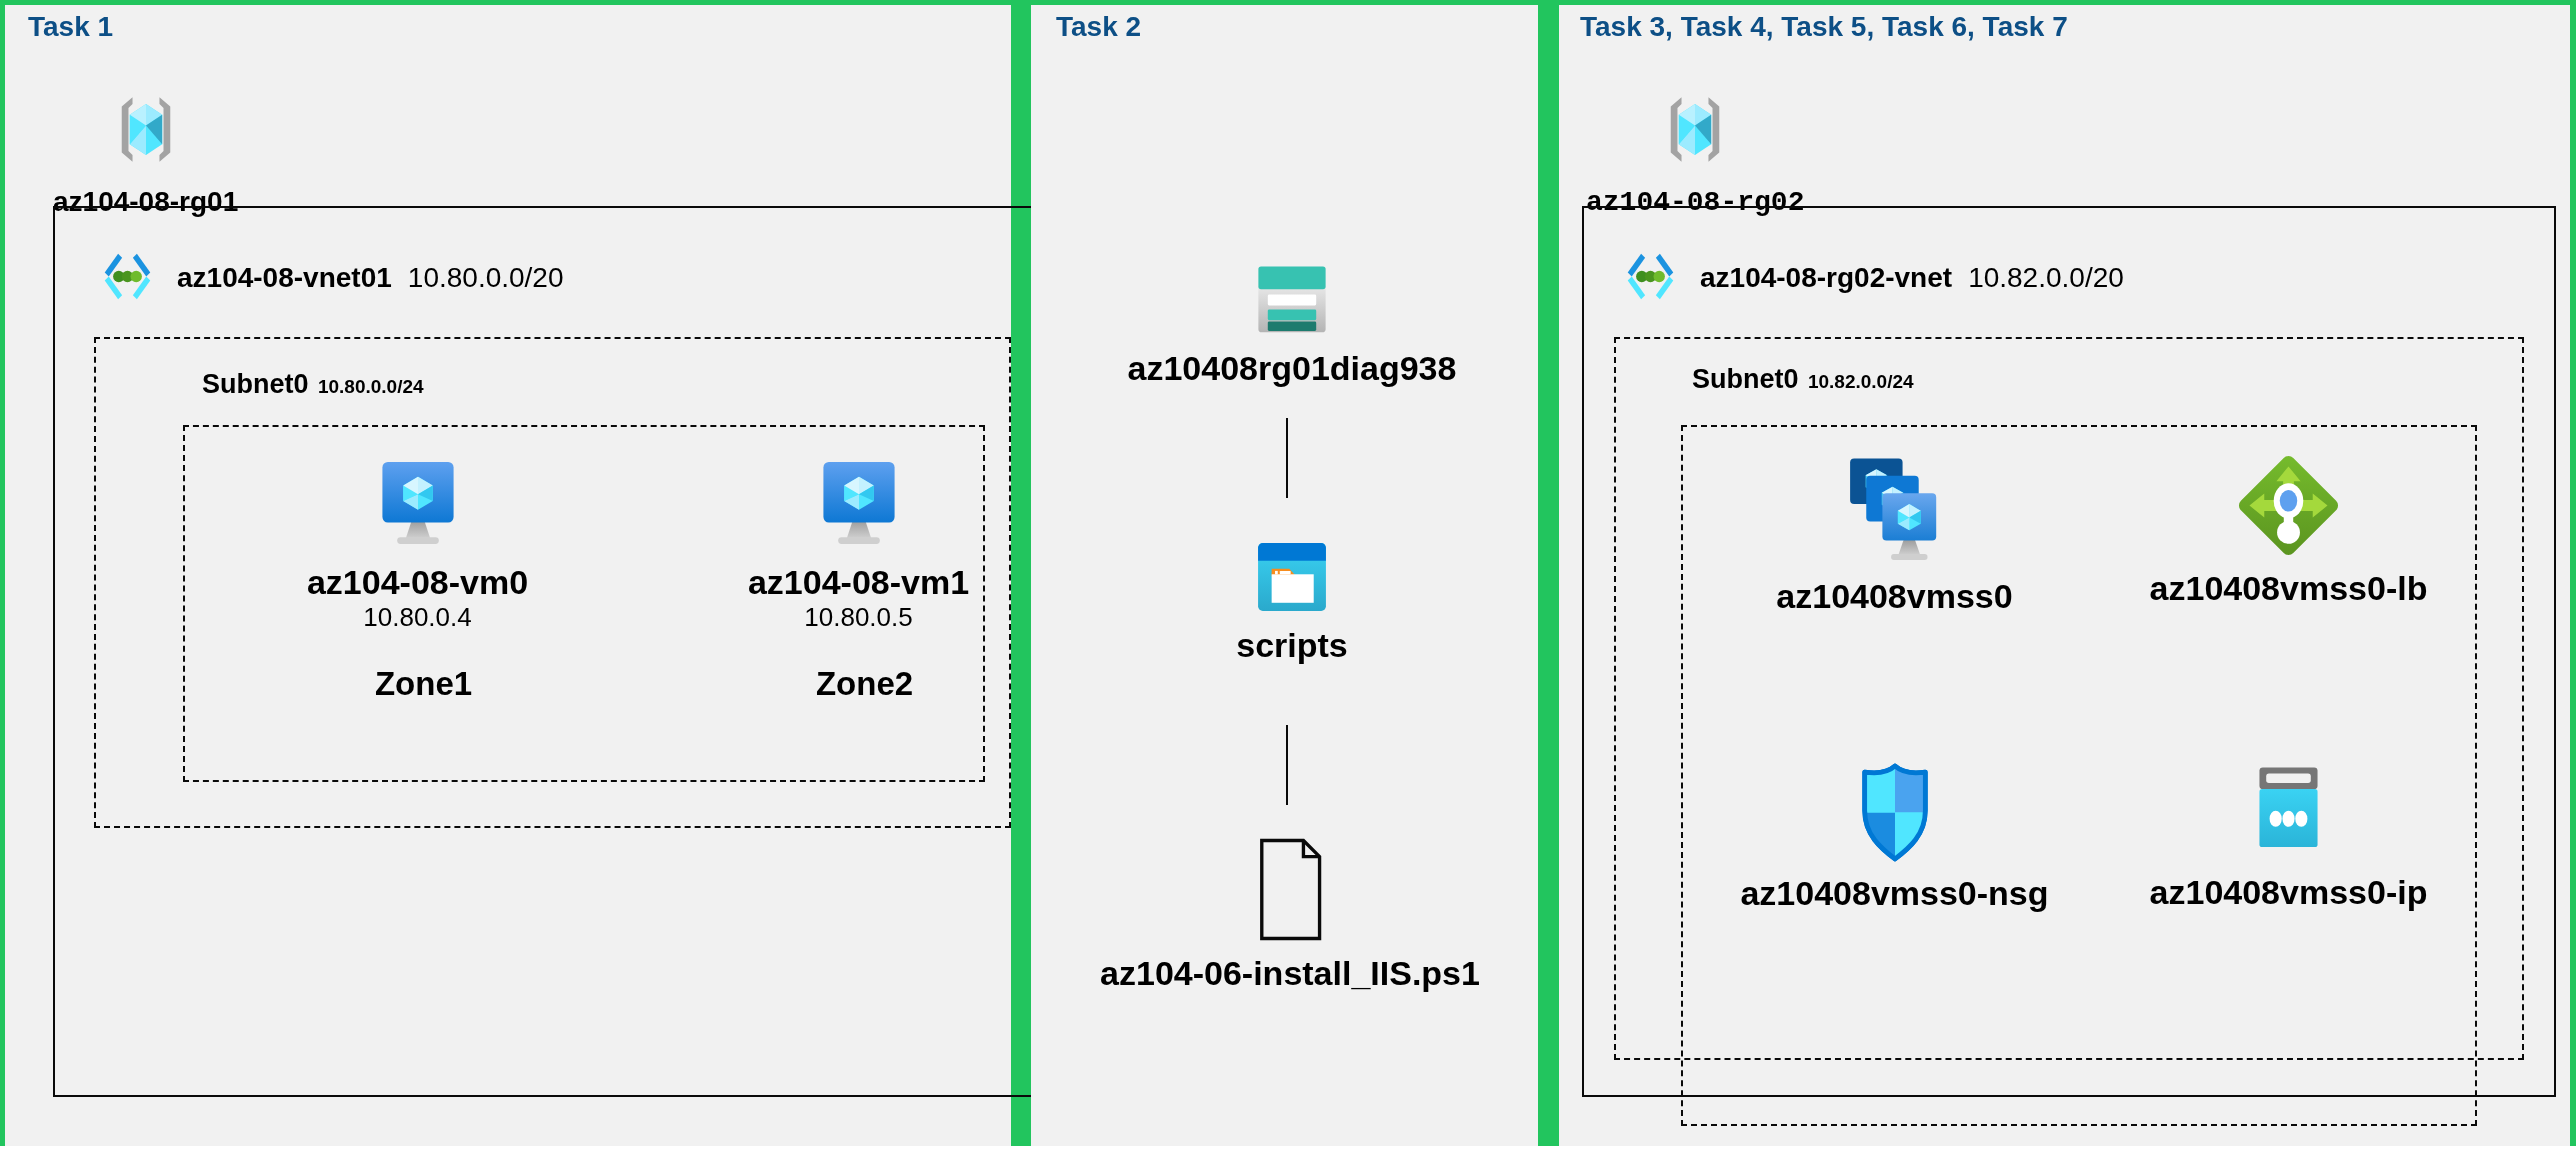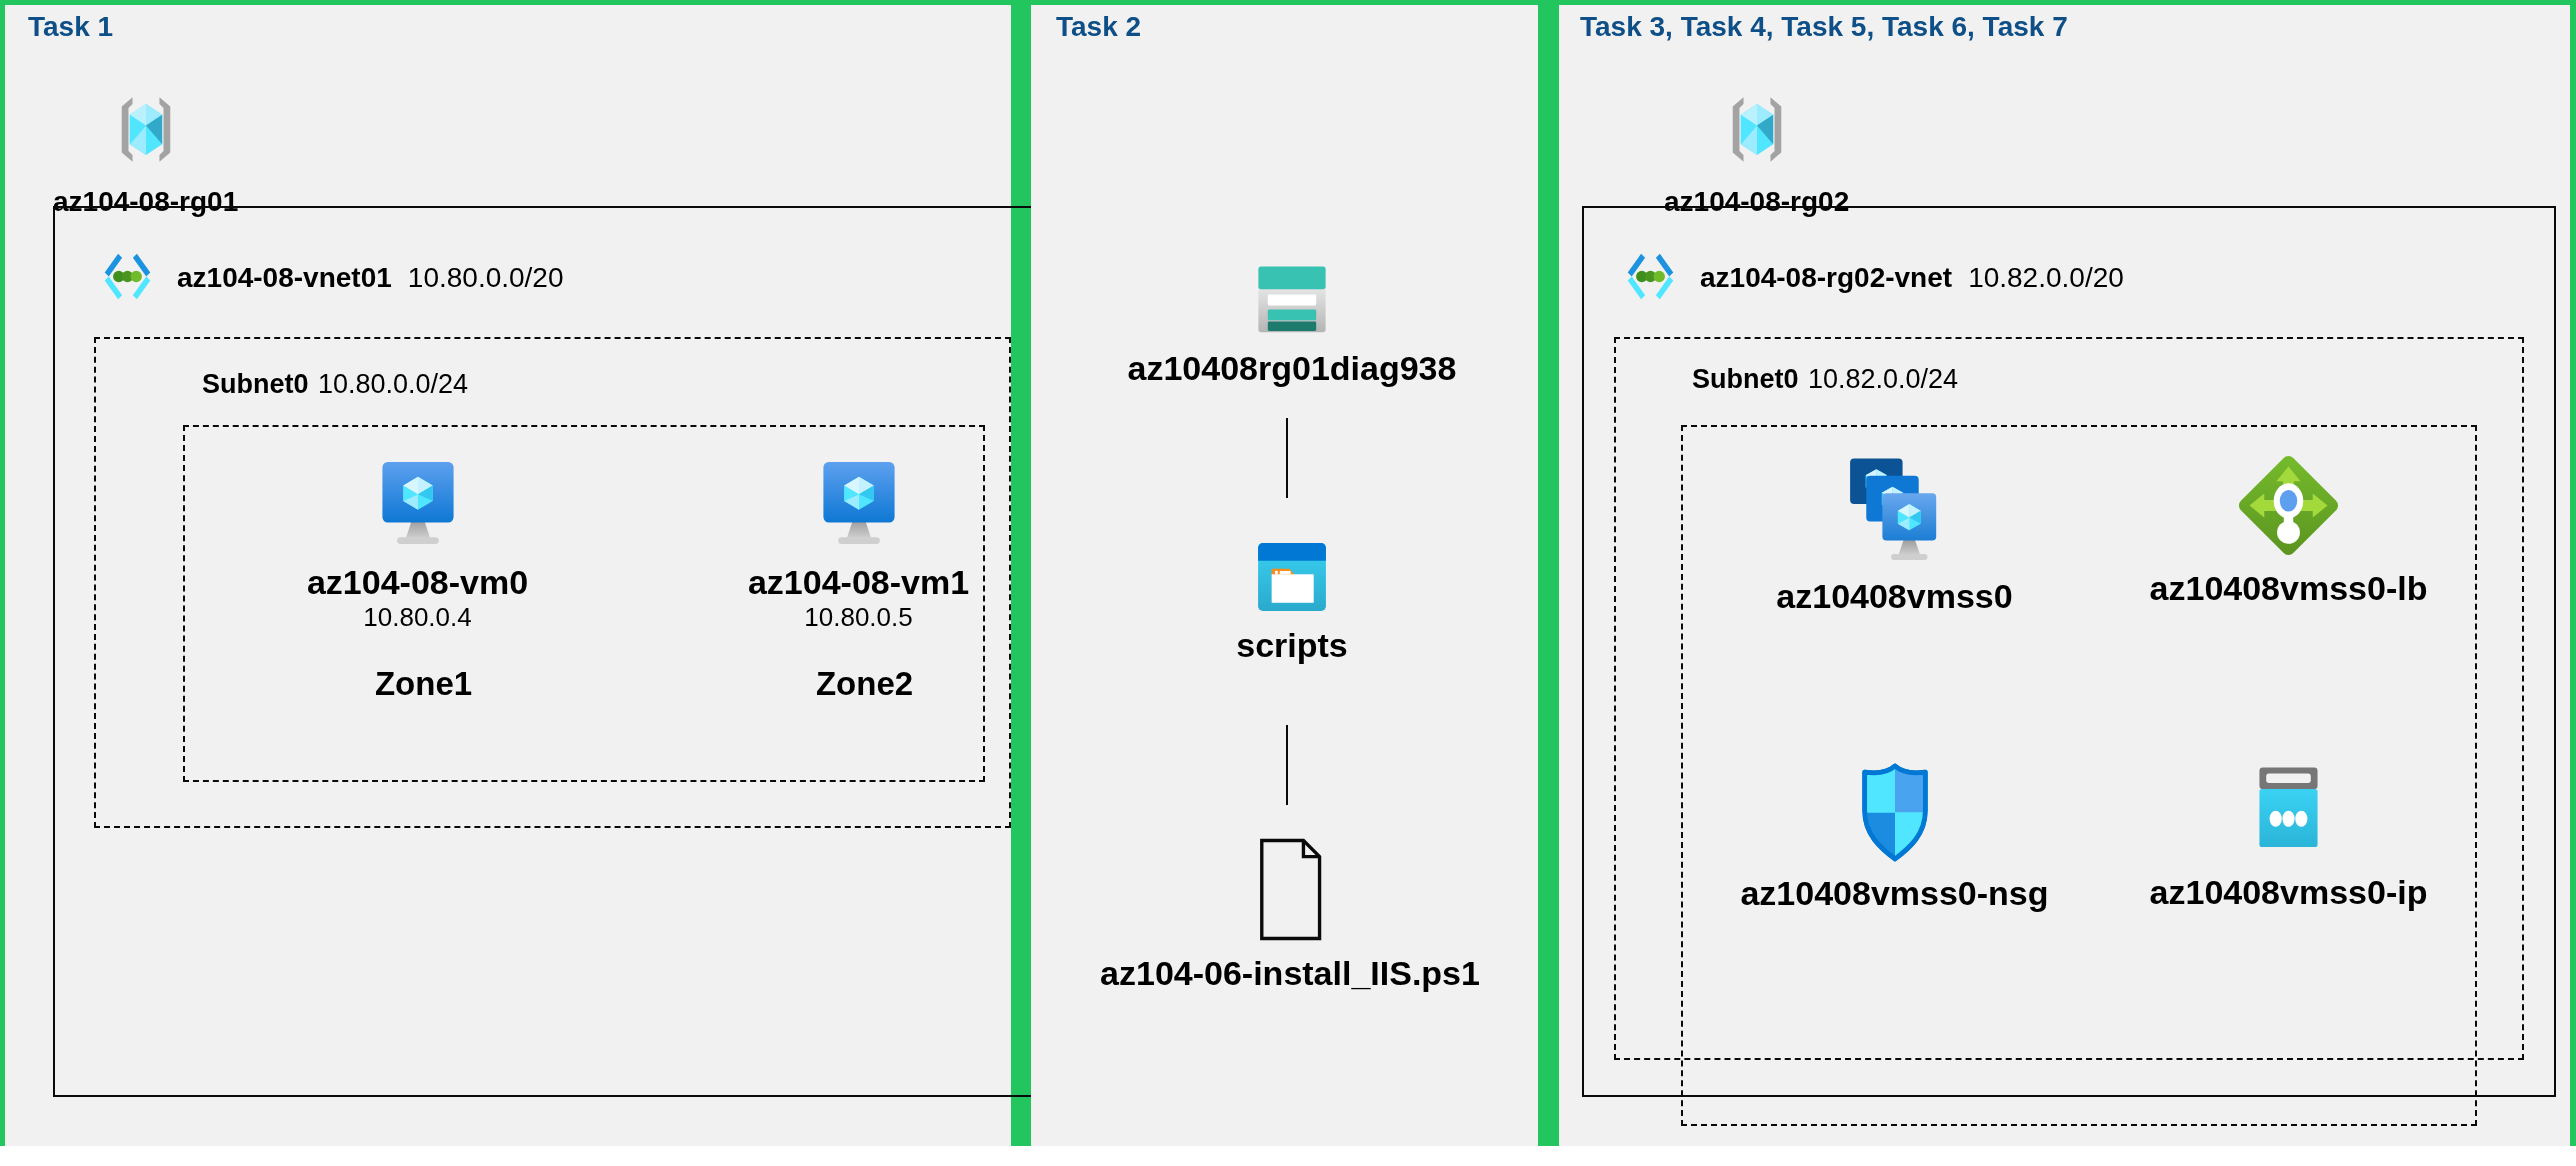--- a/index.html
+++ b/index.html
@@ -15,21 +15,21 @@
 
   .rg-row{position:absolute;display:flex;align-items:center;gap:17.5px;flex-direction:column;}
   .rg-name{font-size:28px;font-weight:bold;color:#000;white-space:nowrap;}
 
   .vnet-row{position:absolute;display:flex;align-items:center;gap:16px;justify-content:flex-end;}
   .vnet-name{font-size:28px;font-weight:bold;color:#000;white-space:nowrap;}
   .vnet-cidr{font-size:28px;font-weight:normal;color:#000;white-space:nowrap;}
 
   .subnet-row{position:absolute;display:flex;align-items:baseline;gap:9.4px;}
   .subnet-name{font-size:27px;font-weight:bold;color:#000;white-space:nowrap;}
-  .subnet-cidr{font-size:27px;font-weight:normal;color:#000;white-space:nowrap;}
+  .subnet-cidr{font-size:19px;font-weight:bold;color:#000;white-space:nowrap;}
 
   .node{position:absolute;display:flex;flex-direction:column;align-items:center;}
   .node .ico{display:block;}
   .node .nlabel{font-size:34px;font-weight:bold;color:#000;white-space:nowrap;margin-top:9.4px;text-align:center;line-height:1.15;}
   .node .nsub{font-size:26px;font-weight:normal;color:#000;white-space:nowrap;text-align:center;line-height:1.2;}
   .node .nzone{font-size:33px;font-weight:bold;color:#000;white-space:nowrap;text-align:center;margin-left:12px;}
 
   .connector{position:absolute;width:2px;background:#0a0a0a;}
   .spacer-zone{height:31px;}
 </style>
@@ -195,21 +195,21 @@
         <path d="M22 6 h62 l24 24 v122 h-86 Z" fill="#f1f1f1" stroke="#0a0a0a" stroke-width="5" stroke-linejoin="miter"></path>
         <path d="M84 6 v24 h24" fill="none" stroke="#0a0a0a" stroke-width="5"></path>
       </svg>
     </span>
     <span class="nlabel">az104-06-install_IIS.ps1</span>
   </div>
 
   <div class="panel" style="left:1559px;top:5.4px;width:1011px;height:1147px;"></div>
   <div class="task-label" style="left:1580px;top:10.8px;">Task 3, Task 4, Task 5, Task 6, Task 7</div>
 
-  <div class="rg-row" style="left:1664px;top:93px;">
+  <div class="rg-row" style="left:1586px;top:93px;font-family:Liberation Mono, monospace;">
     <span class="ico">
       <svg width="62" height="73" viewBox="0 0 92 108">
         <path d="M26 6 L10 20 L10 88 L26 102 L26 92 L20 86 L20 22 L26 16 Z" fill="#a3a3a3"></path>
         <path d="M66 6 L82 20 L82 88 L66 102 L66 92 L72 86 L72 22 L66 16 Z" fill="#a3a3a3"></path>
         <path d="M46 16 L70 32 L70 76 L46 92 L22 76 L22 32 Z" fill="#50e6ff"></path>
         <path d="M46 16 L70 32 L46 48 Z" fill="#9cebff"></path>
         <path d="M46 48 L70 32 L70 76 Z" fill="#32a9c9"></path>
         <path d="M46 48 L46 92 L22 76 Z" fill="#9cebff"></path>
         <path d="M46 48 L22 32 L22 76 Z" fill="#50e6ff"></path>
         <path d="M46 16 L22 32 L46 48 Z" fill="#b9f1ff"></path>

